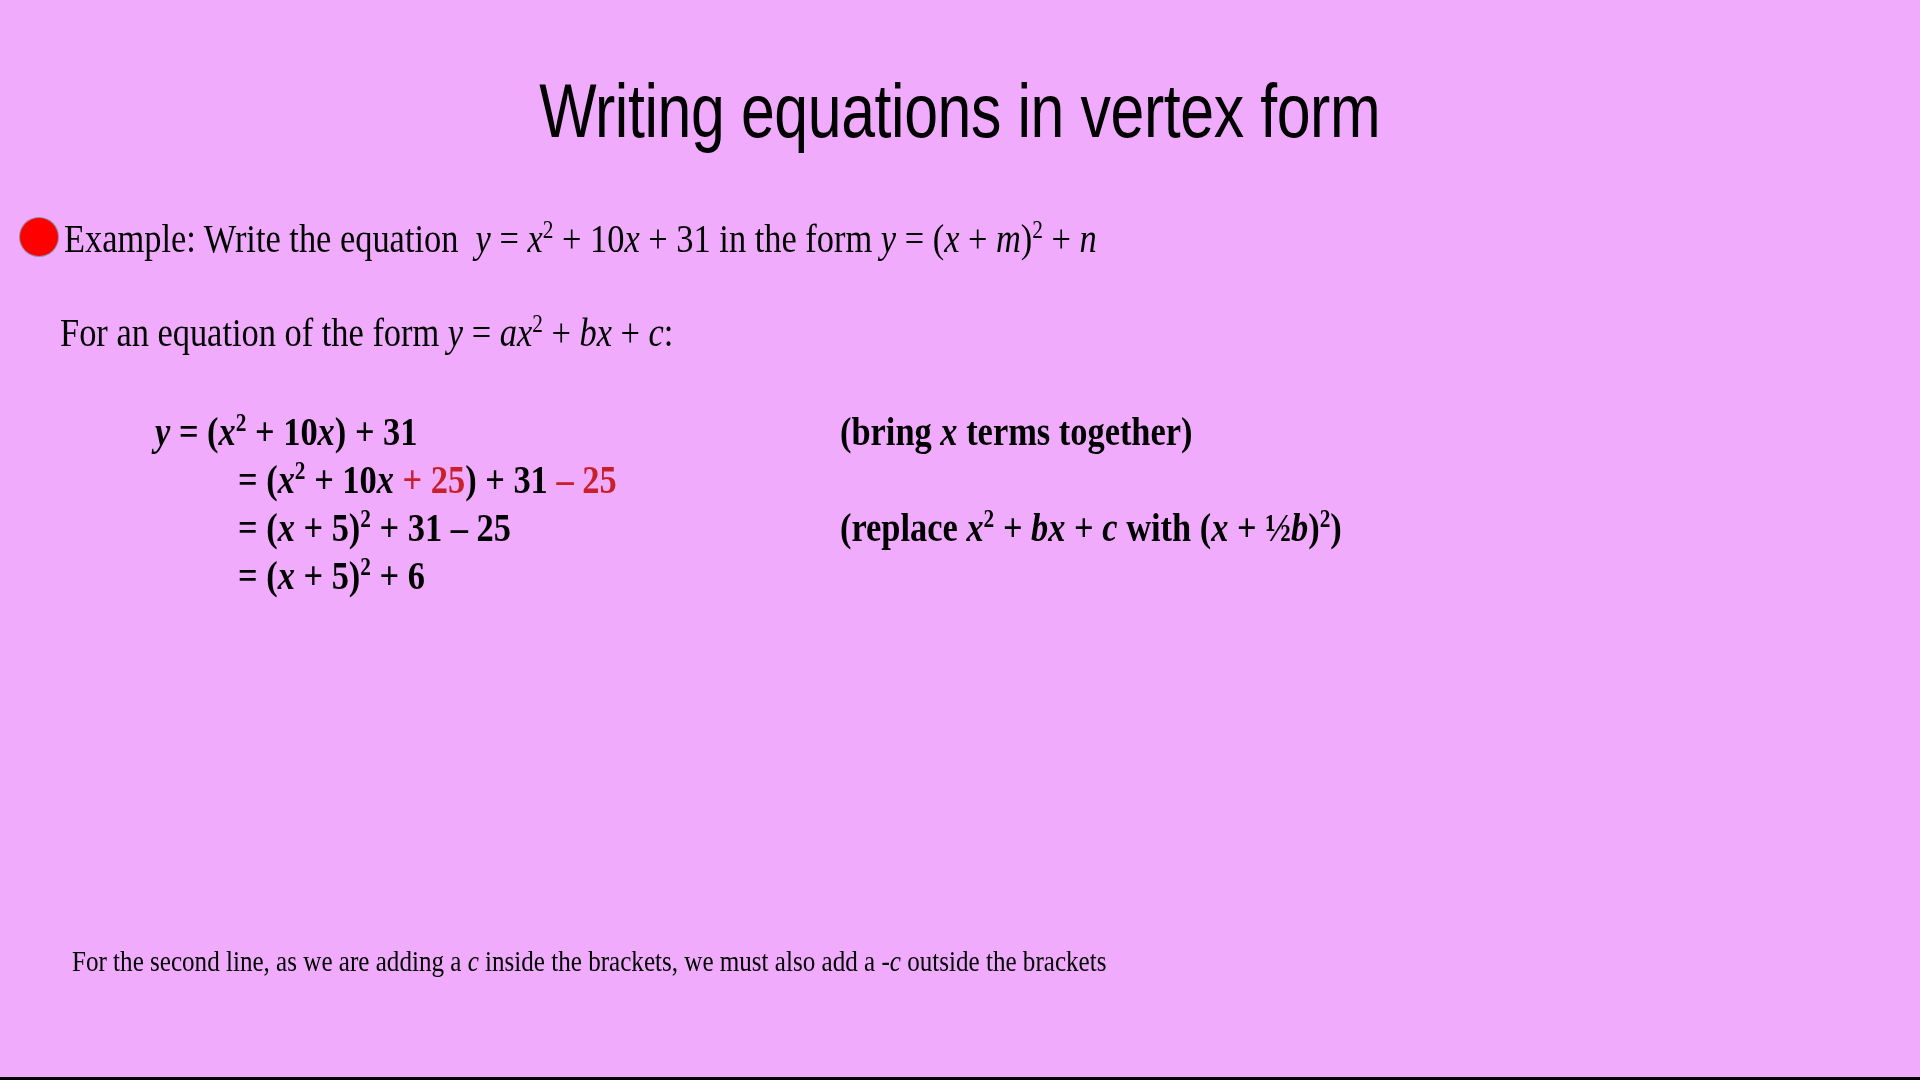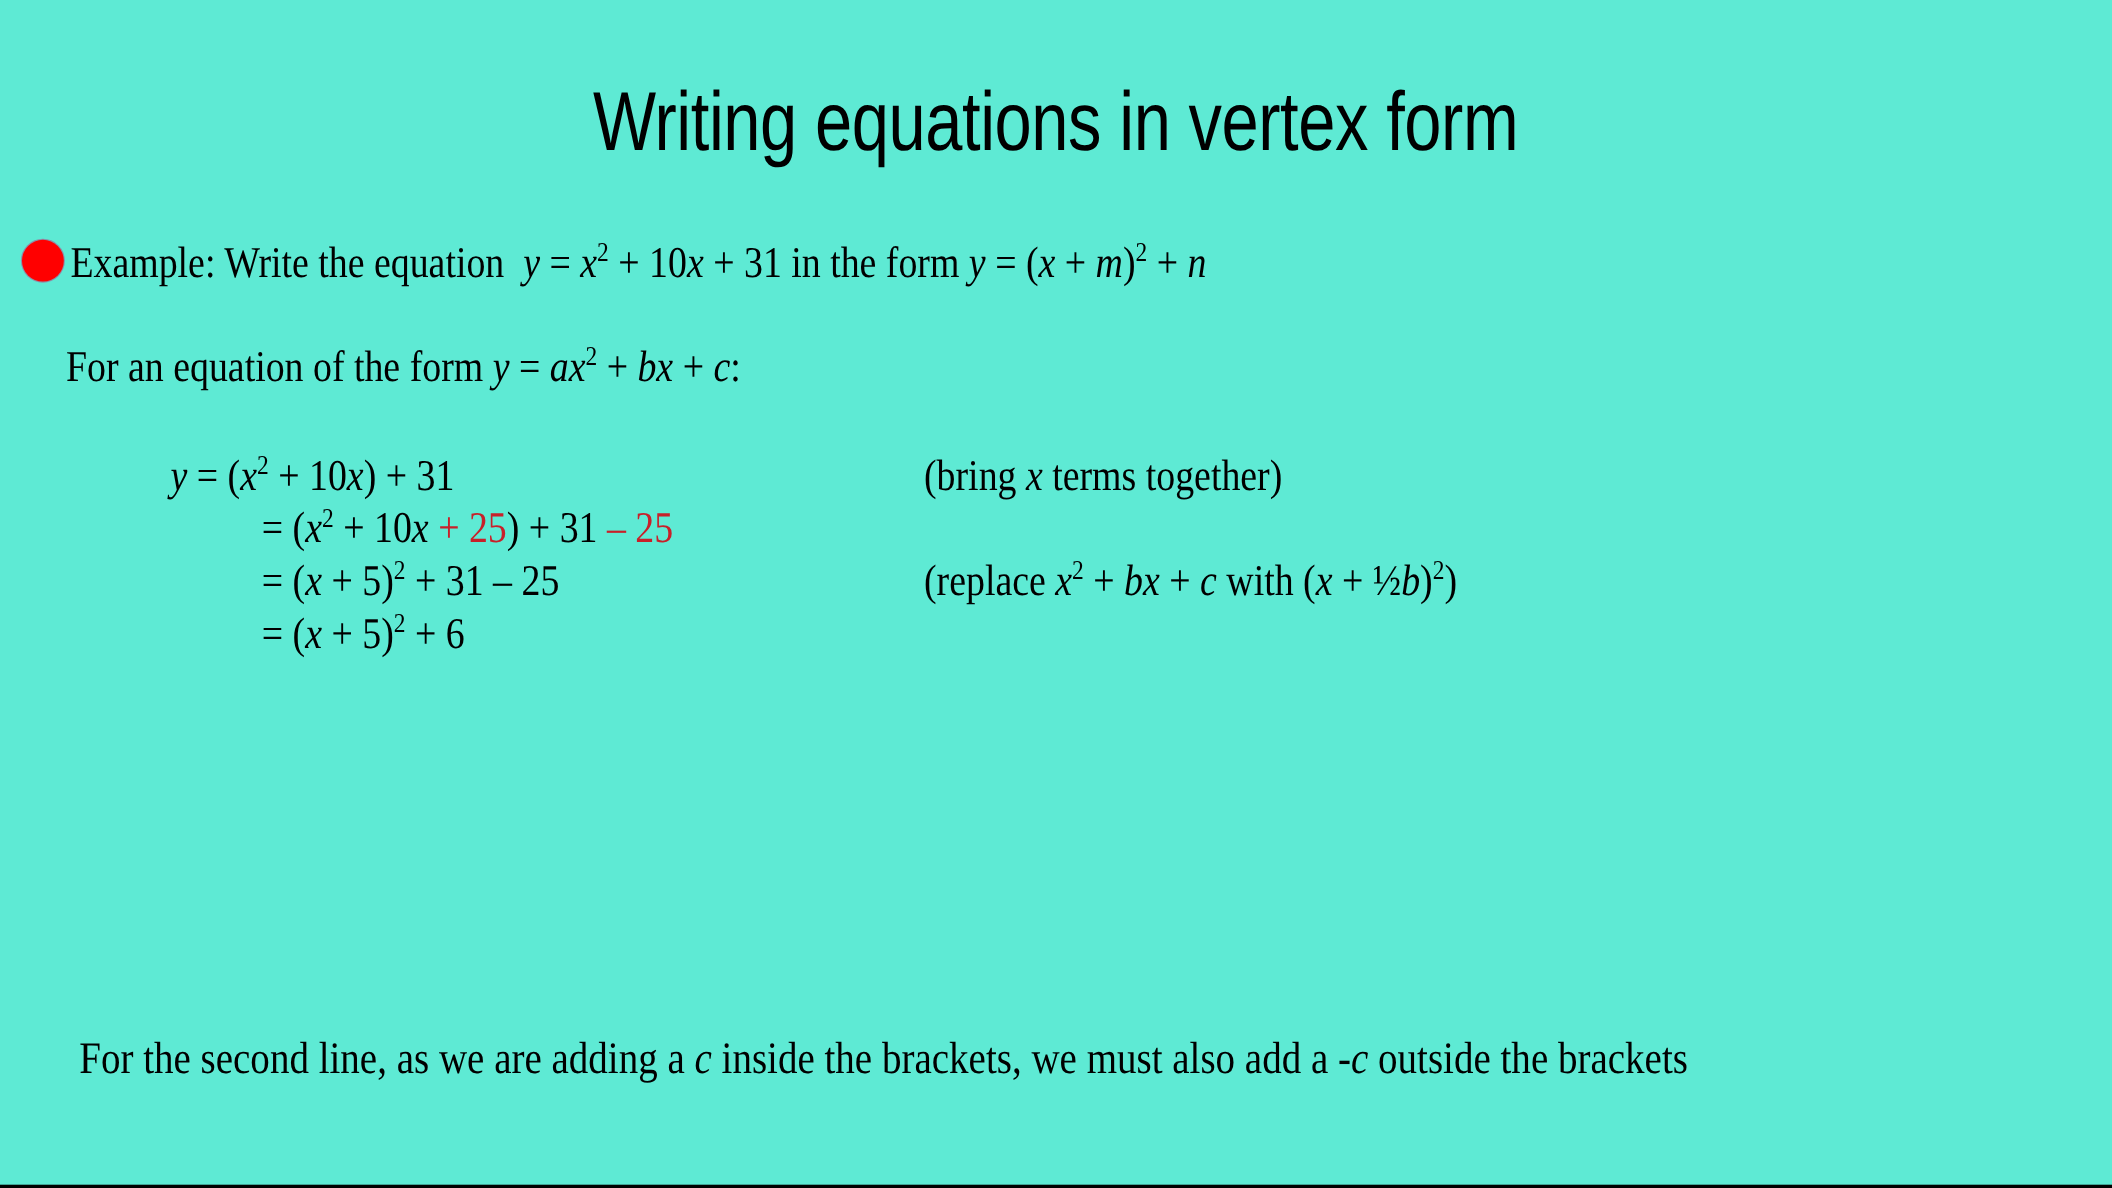--- a/index.html
+++ b/index.html
@@ -12,21 +12,21 @@
     height: 1080px;
     position: relative;
     overflow: hidden;
     font-family: "Liberation Serif", serif;
     color: #000000;
   }
 
   .slide {
     position: absolute;
     inset: 0;
-    background: #5eead4;
+    background: #f0abfc;
   }
 
   
   .title {
     position: absolute;
     left: 0;
     top: 68px;
     width: 1920px;
     text-align: center;
     font-family: "Liberation Sans", sans-serif;
@@ -93,20 +93,21 @@
     transform: scaleX(0.86);
     transform-origin: left center;
   }
 
   
   .math-block {
     position: absolute;
     left: 0;
     top: 408px;
     width: 1920px;
+    font-weight: bold;
   }
   .math-row {
     position: relative;
     height: 48px;
     white-space: nowrap;
   }
   .math-lhs {
     position: absolute;
     left: 155px;
     top: 0;
@@ -128,21 +129,21 @@
     top: 0;
     font-size: 40px;
     line-height: 48px;
     text-align: right;
   }
 
   .footer-note {
     position: absolute;
     left: 72px;
     top: 938px;
-    font-size: 41px;
+    font-size: 29px;
     line-height: 46px;
     white-space: nowrap;
   }
   .footer-note > span {
     display: inline-block;
     transform: scaleX(0.865);
     transform-origin: left center;
   }
 
   .bottom-rule {

